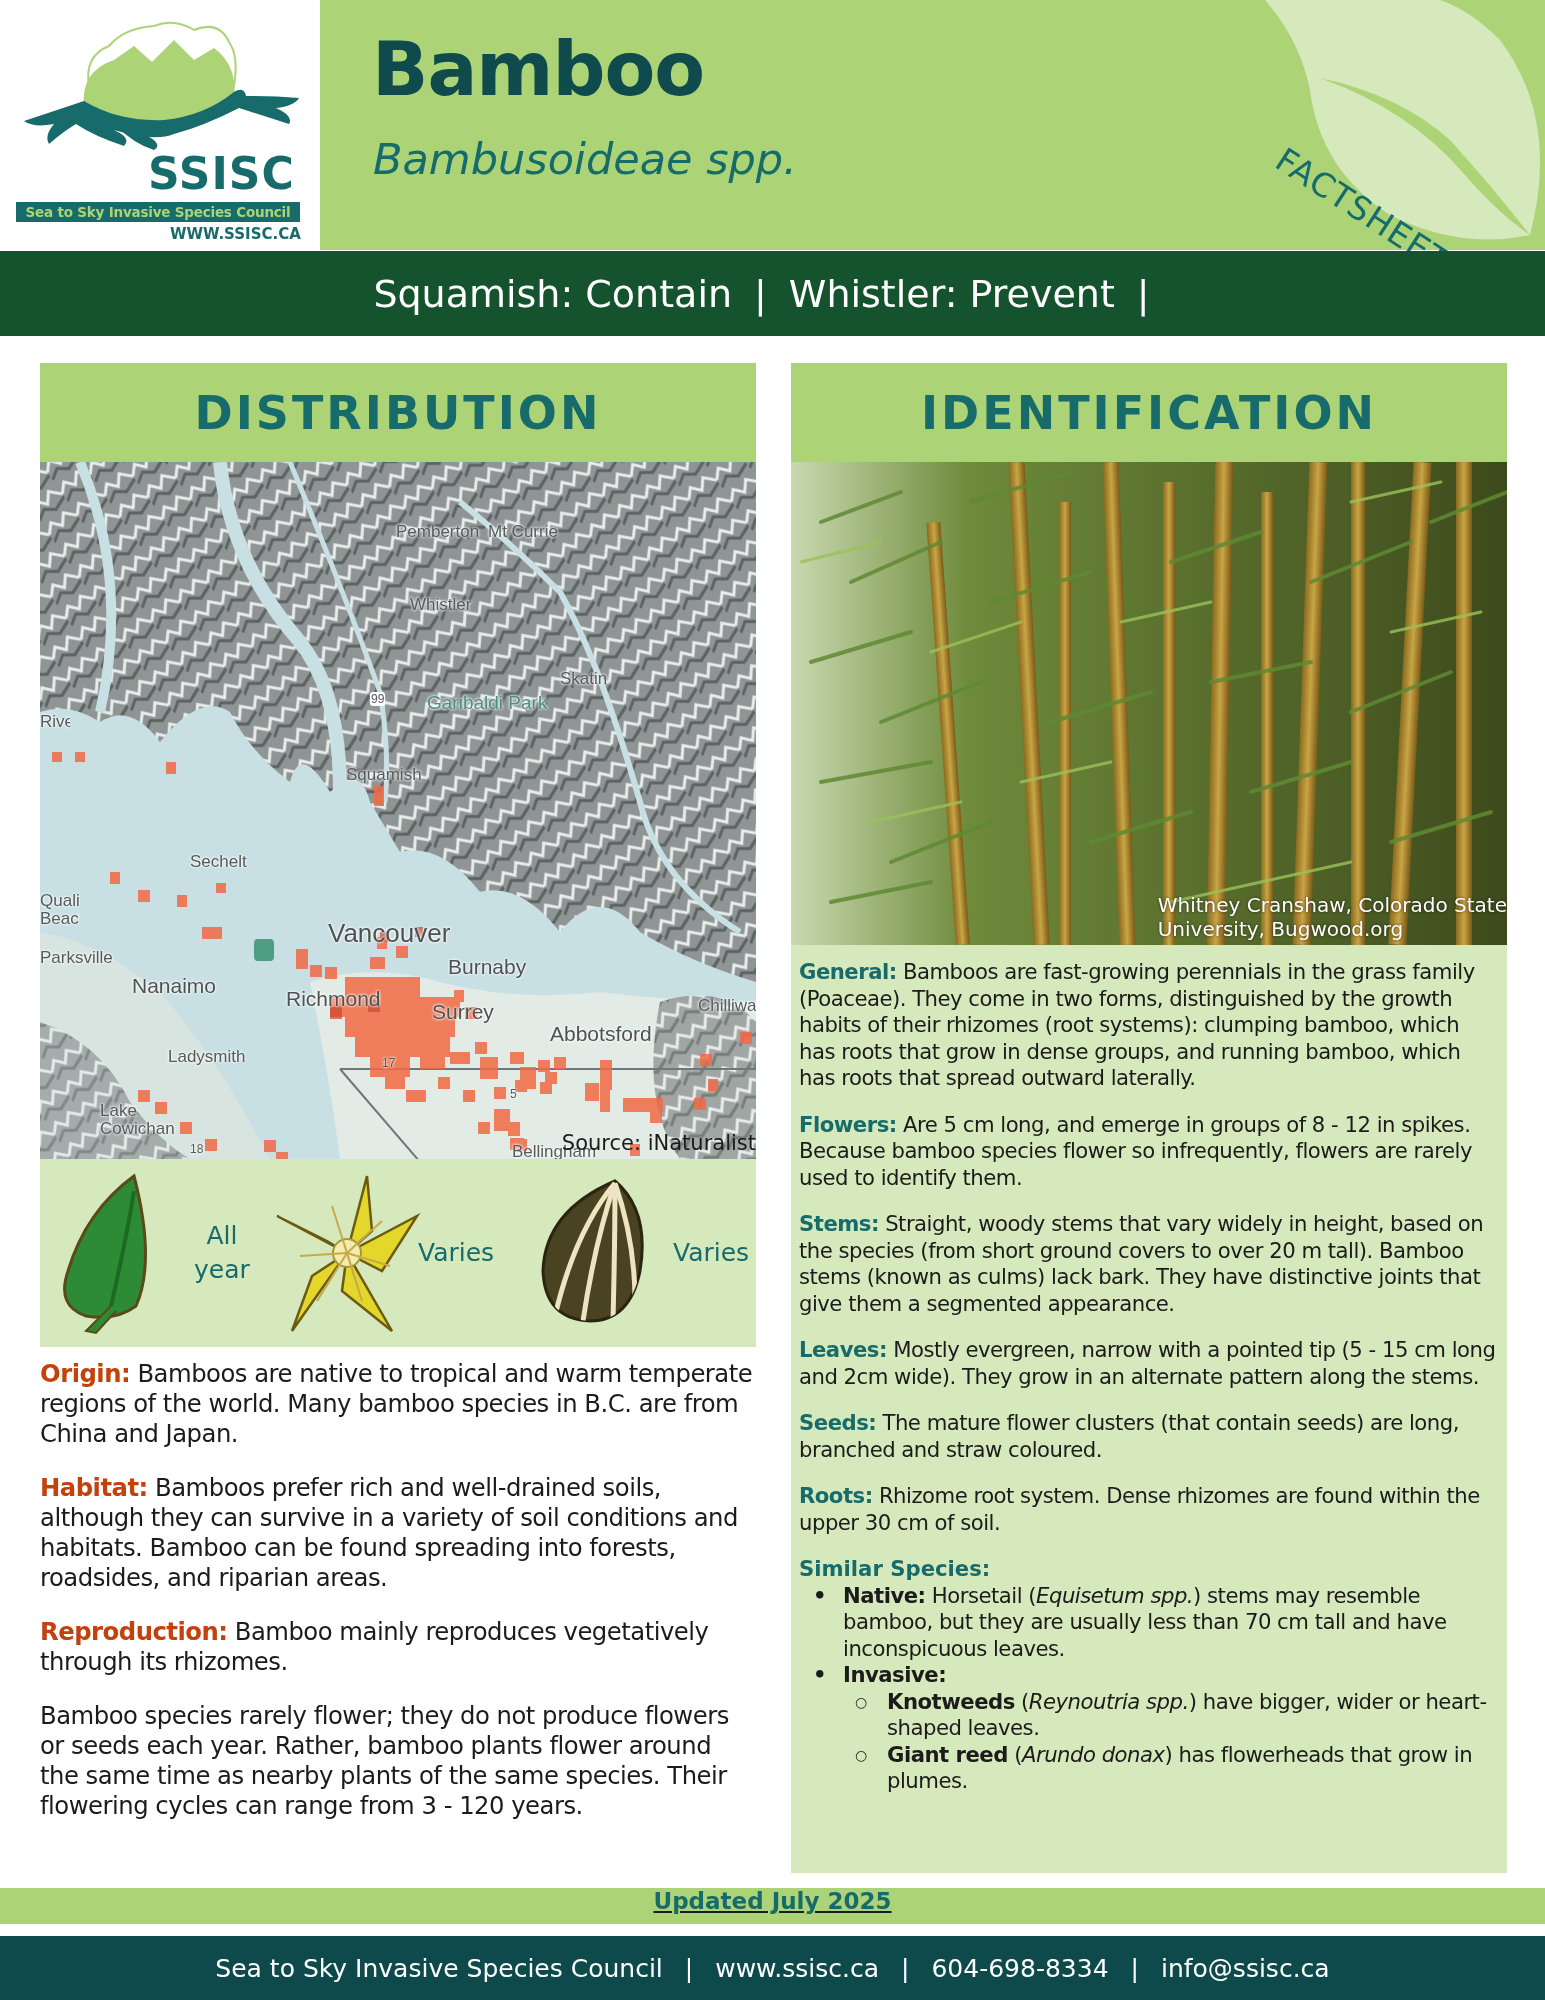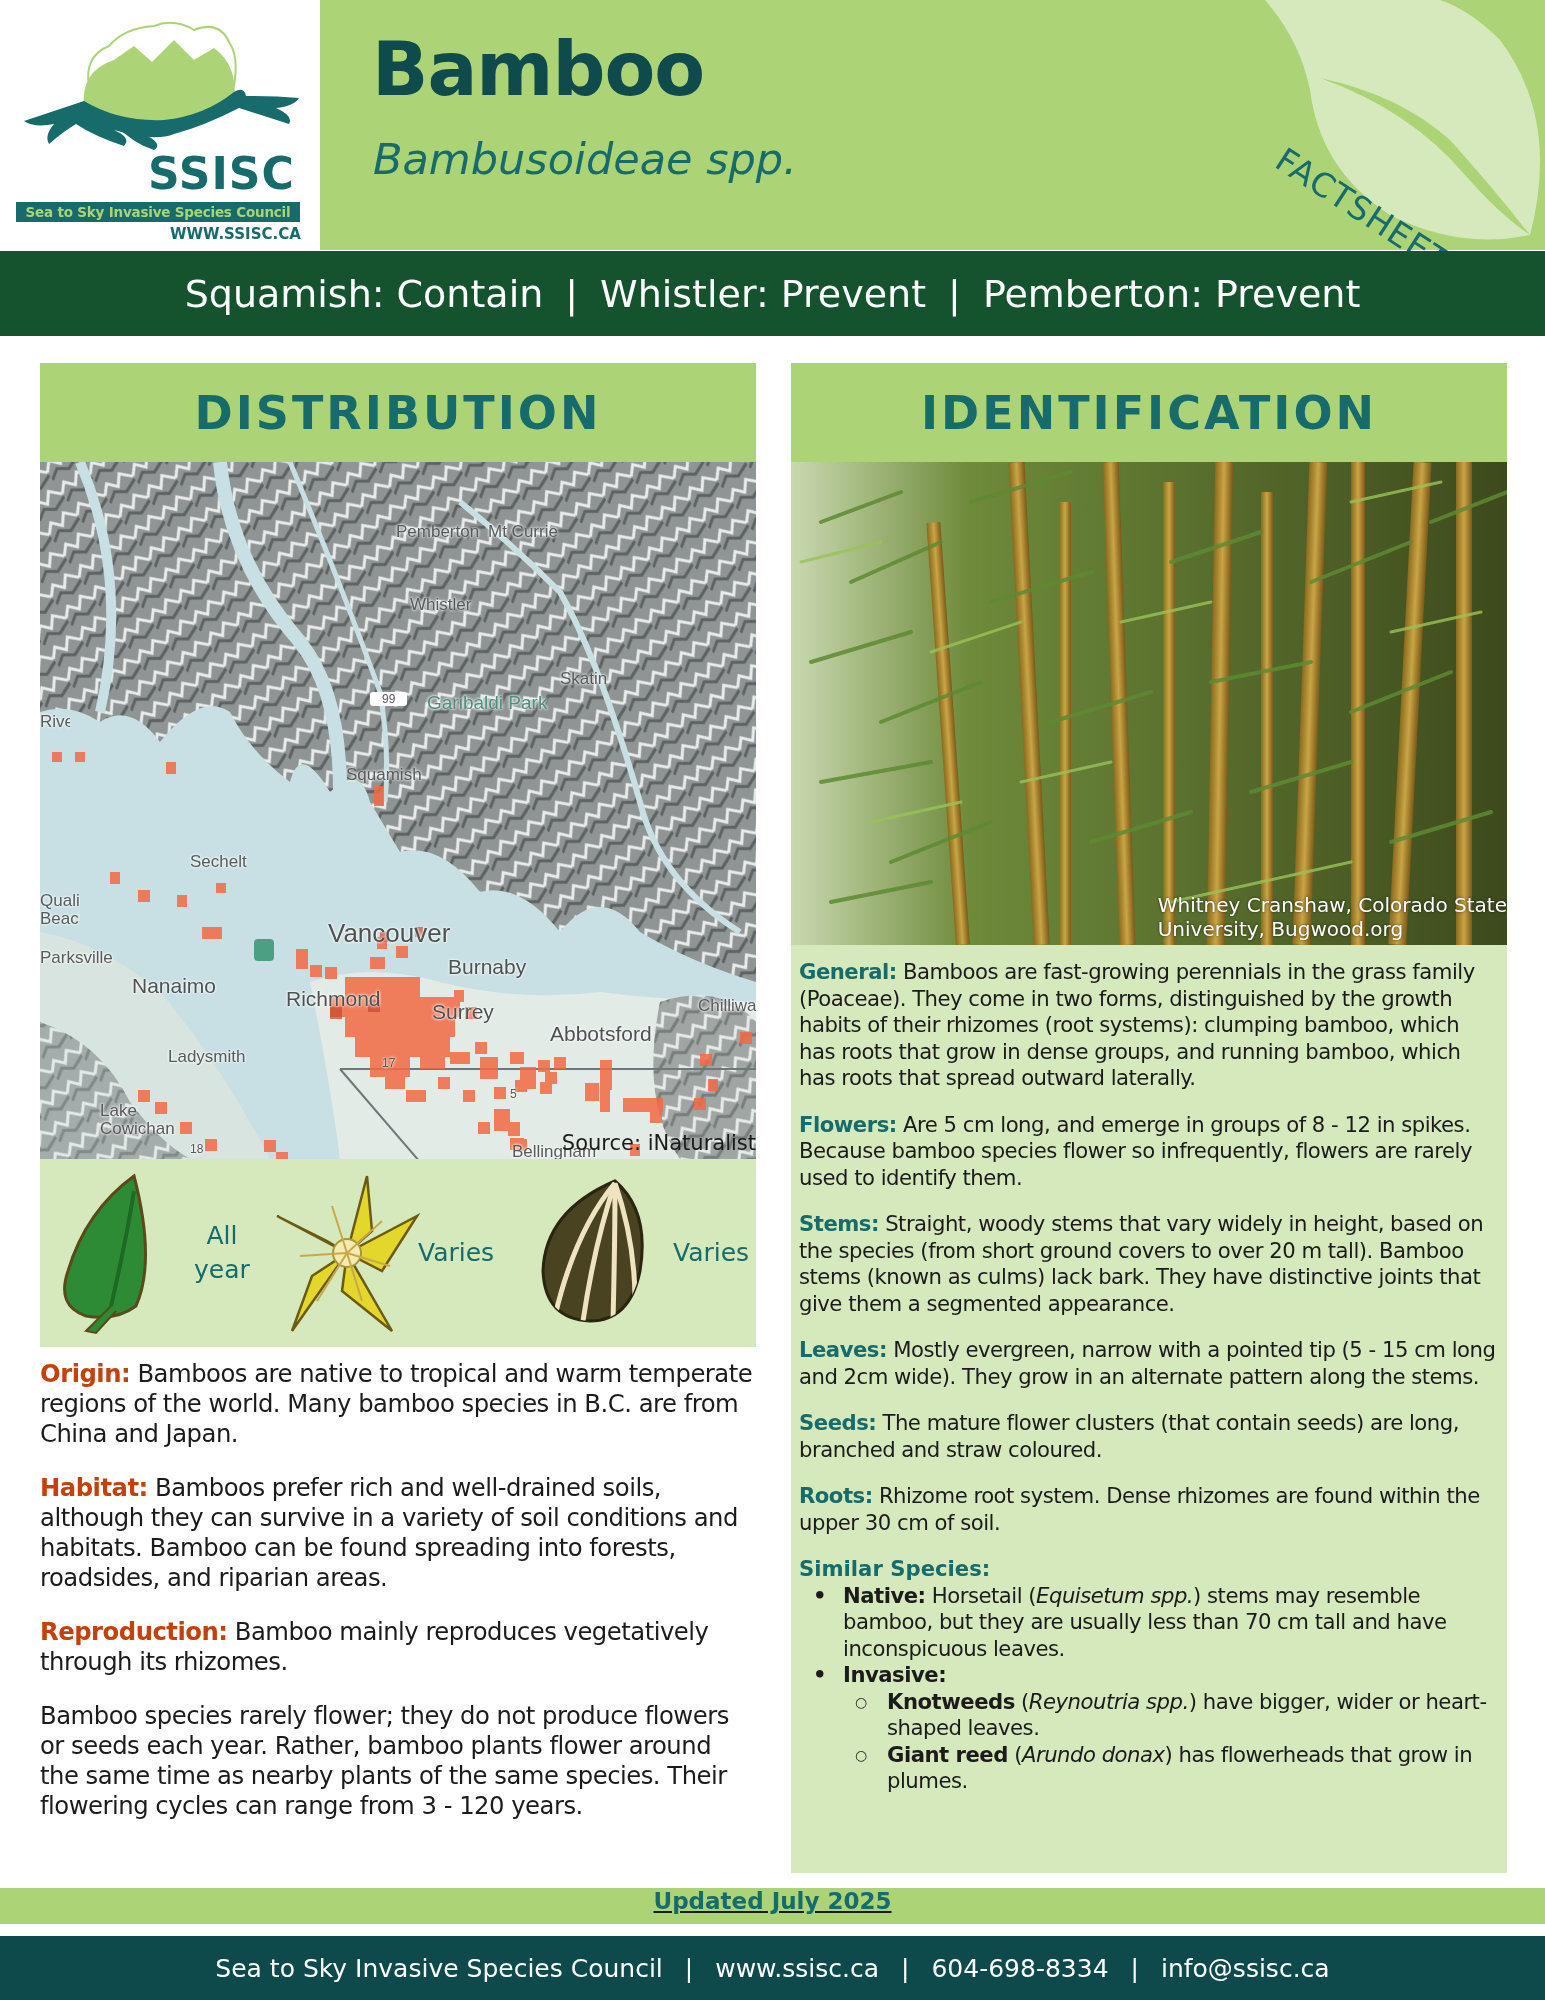--- a/index.html
+++ b/index.html
@@ -97,21 +97,20 @@
     </svg>
   </div>
   <div class="factsheet-label">FACTSHEET</div>
 </header>
 
 <section class="status-band">
   <span>Squamish: Contain</span>
   <span class="status-sep">|</span>
   <span>Whistler: Prevent</span>
   <span class="status-sep">|</span>
-  <span>Pemberton: Prevent</span>
 </section>
 
 <section class="panel panel-left">
   <div class="panel-head">
     <h2>DISTRIBUTION</h2>
   </div>
 
   <div class="map">
     <svg width="716" height="697" viewBox="0 0 716 697">
       <defs>
@@ -207,21 +206,21 @@
           <rect x="328" y="538" width="12" height="12"></rect>
         <rect x="340" y="470" width="8" height="10"></rect>
           <rect x="375" y="465" width="8" height="10"></rect>
       </g>
     </svg>
     <span class="map-label" style="left:356px;top:60px;">Pemberton</span>
     <span class="map-label" style="left:448px;top:60px;">Mt Currie</span>
     <span class="map-label" style="left:370px;top:133px;">Whistler</span>
     <span class="map-label" style="left:520px;top:207px;">Skatin</span>
     <span class="map-label park" style="left:387px;top:230px;">Garibaldi Park</span>
-    <span class="map-label" style="left:330px;top:230px;font-size:12px;background:#fff;padding:0 12px;border-radius:3px;">99</span>
+    <span class="map-label" style="left:330px;top:230px;font-size:12px;background:#fff;padding:0 1px;border-radius:3px;">99</span>
     <span class="map-label" style="left:306px;top:303px;">Squamish</span>
     <span class="map-label" style="left:150px;top:390px;">Sechelt</span>
     <span class="map-label big" style="left:288px;top:456px;font-size:26px;">Vancouver</span>
     <span class="map-label big" style="left:408px;top:493px;">Burnaby</span>
     <span class="map-label big" style="left:246px;top:525px;">Richmond</span>
     <span class="map-label big" style="left:392px;top:538px;">Surrey</span>
     <span class="map-label big" style="left:510px;top:560px;">Abbotsford</span>
     <span class="map-label" style="left:658px;top:534px;">Chilliwack</span>
     <span class="map-label big" style="left:92px;top:512px;">Nanaimo</span>
     <span class="map-label" style="left:0px;top:486px;">Parksville</span>

